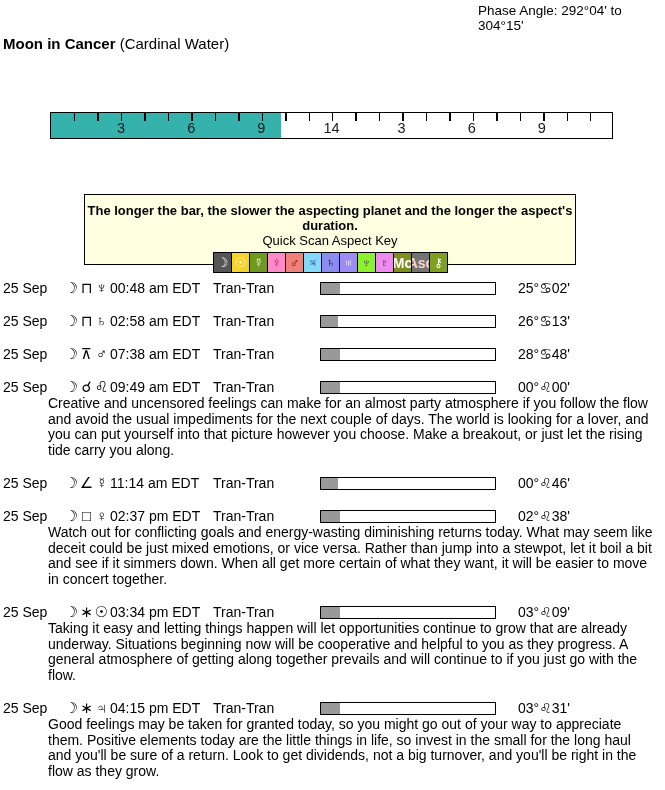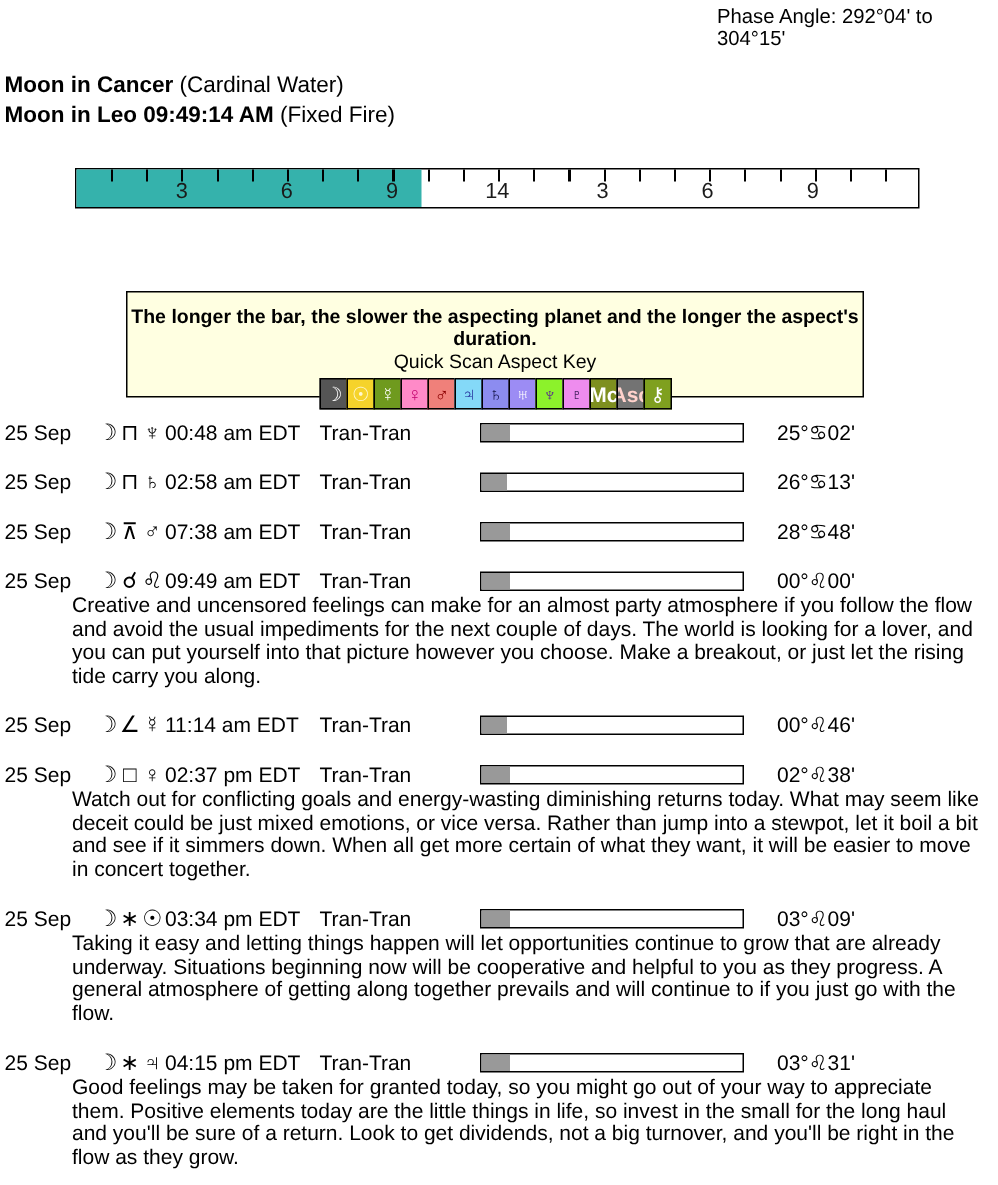--- a/index.html
+++ b/index.html
@@ -53,27 +53,24 @@
   .aspect-text { margin:-3px 8px 17px 48px; width:610px;
     font-size:14px; line-height:15.5px; }
 </style>
 </head>
 <body>
 
 <div id="screen">
 
   <div id="phase-angle">Phase Angle:  292°04' to 304°15'</div>
 
-  <div class="hline" style="top:48px">
+  <div class="hline" style="top:35px">
     <b>Moon in Cancer</b><span>  (Cardinal Water)</span>
   </div>
 
-  <div class="hline" style="top:68px">
-    <b>Moon in Leo 09:49:14 AM</b><span>  (Fixed Fire)</span>
-  </div>
 
 
   <div id="ruler">
     <div id="ruler-fill" style="width: 40.9167%; background: rgb(53, 178, 172);"></div>
     <div id="ruler-ticks"></div>
     <div id="ruler-labels">
         <span class="ruler-label" style="left: 12.5%;">3</span>
         <span class="ruler-label" style="left: 25%;">6</span>
         <span class="ruler-label" style="left: 37.5%;">9</span>
         <span class="ruler-label" style="left: 50%;">14</span>

